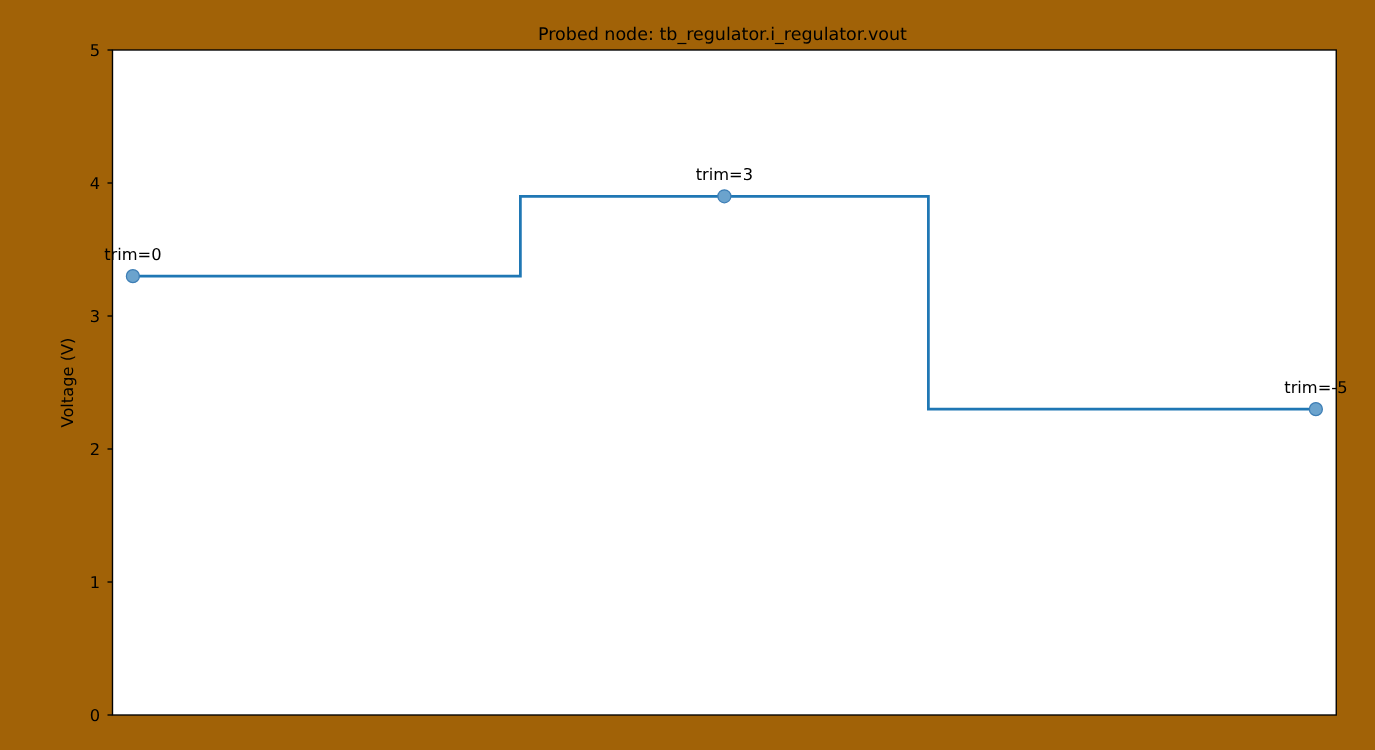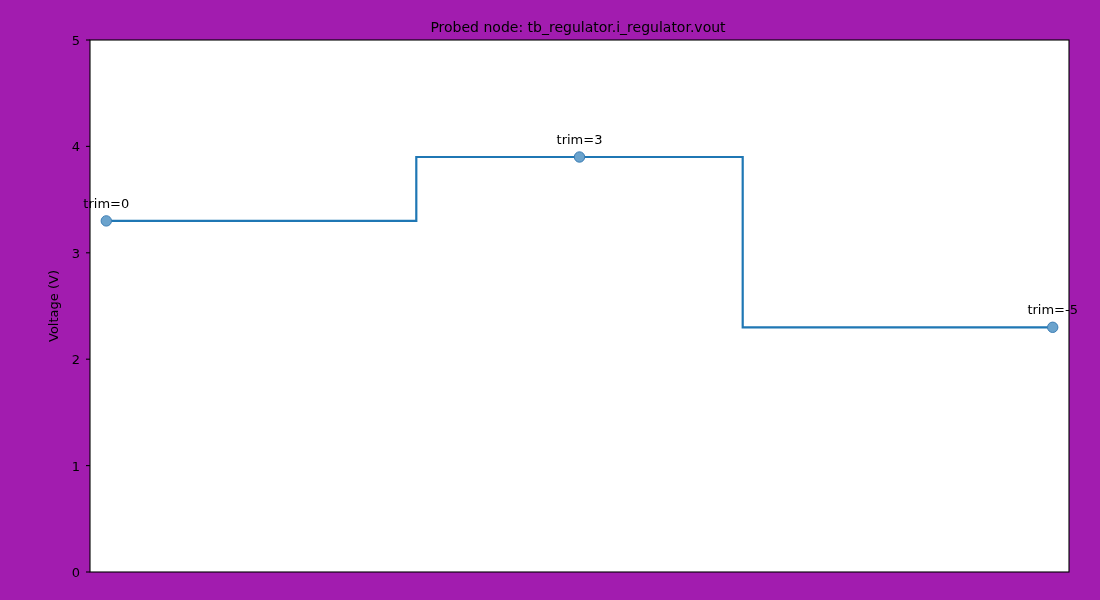--- a/index.html
+++ b/index.html
@@ -10,21 +10,21 @@
   body {
     width: 1100px;
     height: 600px;
     font-family: "DejaVu Sans", sans-serif;
     overflow: hidden;
   }
   #figure {
     position: relative;
     width: 1100px;
     height: 600px;
-    background: #a21caf;
+    background: #a16207;
   }
   #chart-svg {
     position: absolute;
     top: 0;
     left: 0;
     display: block;
   }
   .tick-label {
     font-family: "DejaVu Sans", sans-serif;
     font-size: 13px;

